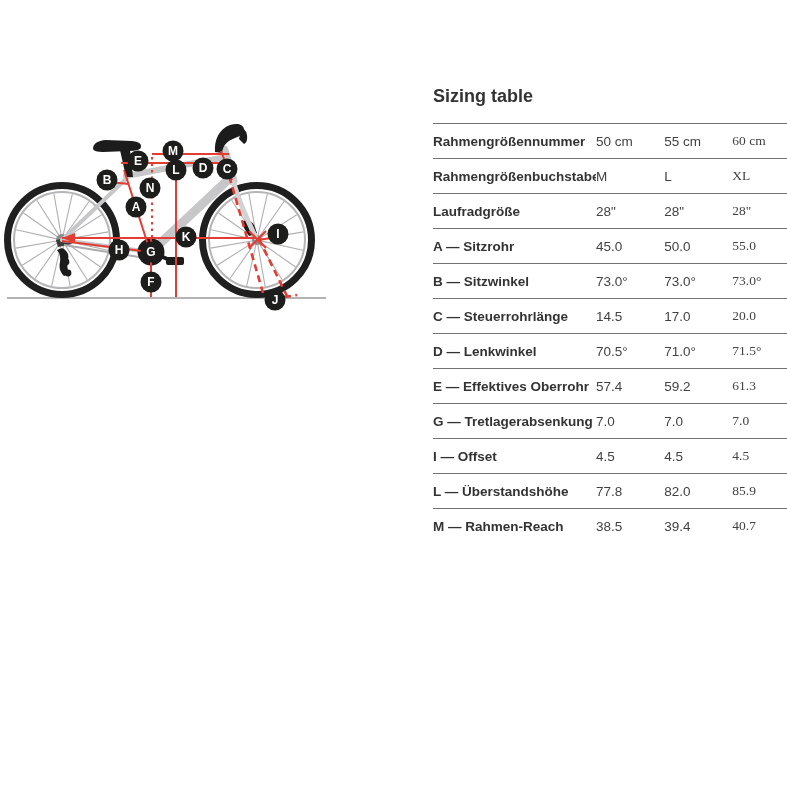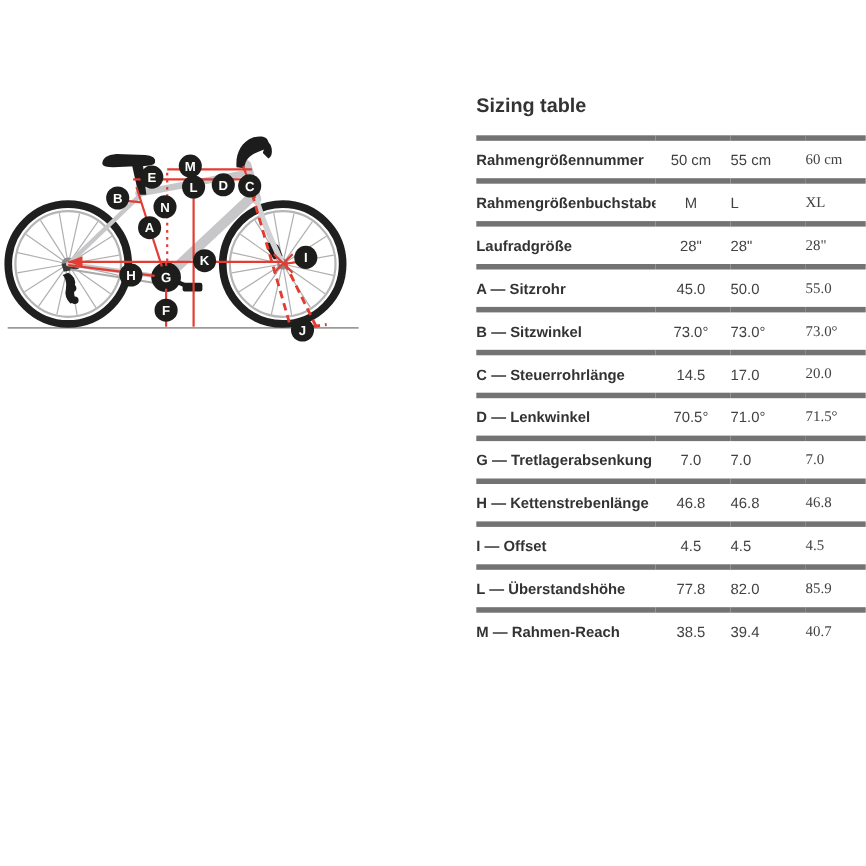--- a/index.html
+++ b/index.html
@@ -27,27 +27,27 @@
   .red-dot{stroke:#e23c33;stroke-width:2;fill:none;stroke-dasharray:2.5 4;}
   .marker circle{fill:#1d1d1b;}
   .marker text{
     fill:#ffffff;font-size:12px;font-weight:bold;text-anchor:middle;
     font-family:"Liberation Sans","DejaVu Sans",sans-serif;
   }
   
   .right-panel{position:absolute;left:433px;top:86px;width:354px;}
   .page-title{font-size:18px;font-weight:700;color:#333333;margin:0 0 16px 0;}
   table.sizing{width:100%;border-collapse:collapse;font-size:13.5px;table-layout:fixed;}
-  table.sizing tr{border-top:5px solid #737373;}
+  table.sizing tr{border-top:1px solid #737373;}
   table.sizing th, table.sizing td{
     text-align:left;vertical-align:middle;padding:9px 4px 9px 0;
     font-weight:400;color:#424242;white-space:nowrap;overflow:hidden;
   }
   table.sizing th{font-weight:700;color:#333333;width:47%;}
-  table.sizing td.c1{width:19%;text-align:center;}
+  table.sizing td.c1{width:19%;}
   table.sizing td.c2{width:19%;}
   table.sizing td.c3{width:15%;font-family:Liberation Serif, serif;}
 </style>
 </head>
 <body>
 
 <div class="diagram-panel">
   <svg width="433" height="360" viewBox="0 0 433 360">
 
     <line class="ground" x1="7" y1="298" x2="326" y2="298"></line>
@@ -252,32 +252,32 @@
           <td class="c2">17.0</td>
           <td class="c3">20.0</td>
         </tr>
         <tr>
           <th>D — Lenkwinkel</th>
           <td class="c1">70.5°</td>
           <td class="c2">71.0°</td>
           <td class="c3">71.5°</td>
         </tr>
         <tr>
+          <th>E — Effektives Oberrohr</th>
+          <td class="c1">57.4</td>
+          <td class="c2">59.2</td>
+          <td class="c3">61.3</td>
+        </tr>
+        <tr>
           <th>G — Tretlagerabsenkung</th>
           <td class="c1">7.0</td>
           <td class="c2">7.0</td>
           <td class="c3">7.0</td>
         </tr>
         <tr>
-          <th>H — Kettenstrebenlänge</th>
-          <td class="c1">46.8</td>
-          <td class="c2">46.8</td>
-          <td class="c3">46.8</td>
-        </tr>
-        <tr>
           <th>I — Offset</th>
           <td class="c1">4.5</td>
           <td class="c2">4.5</td>
           <td class="c3">4.5</td>
         </tr>
         <tr>
           <th>L — Überstandshöhe</th>
           <td class="c1">77.8</td>
           <td class="c2">82.0</td>
           <td class="c3">85.9</td>

